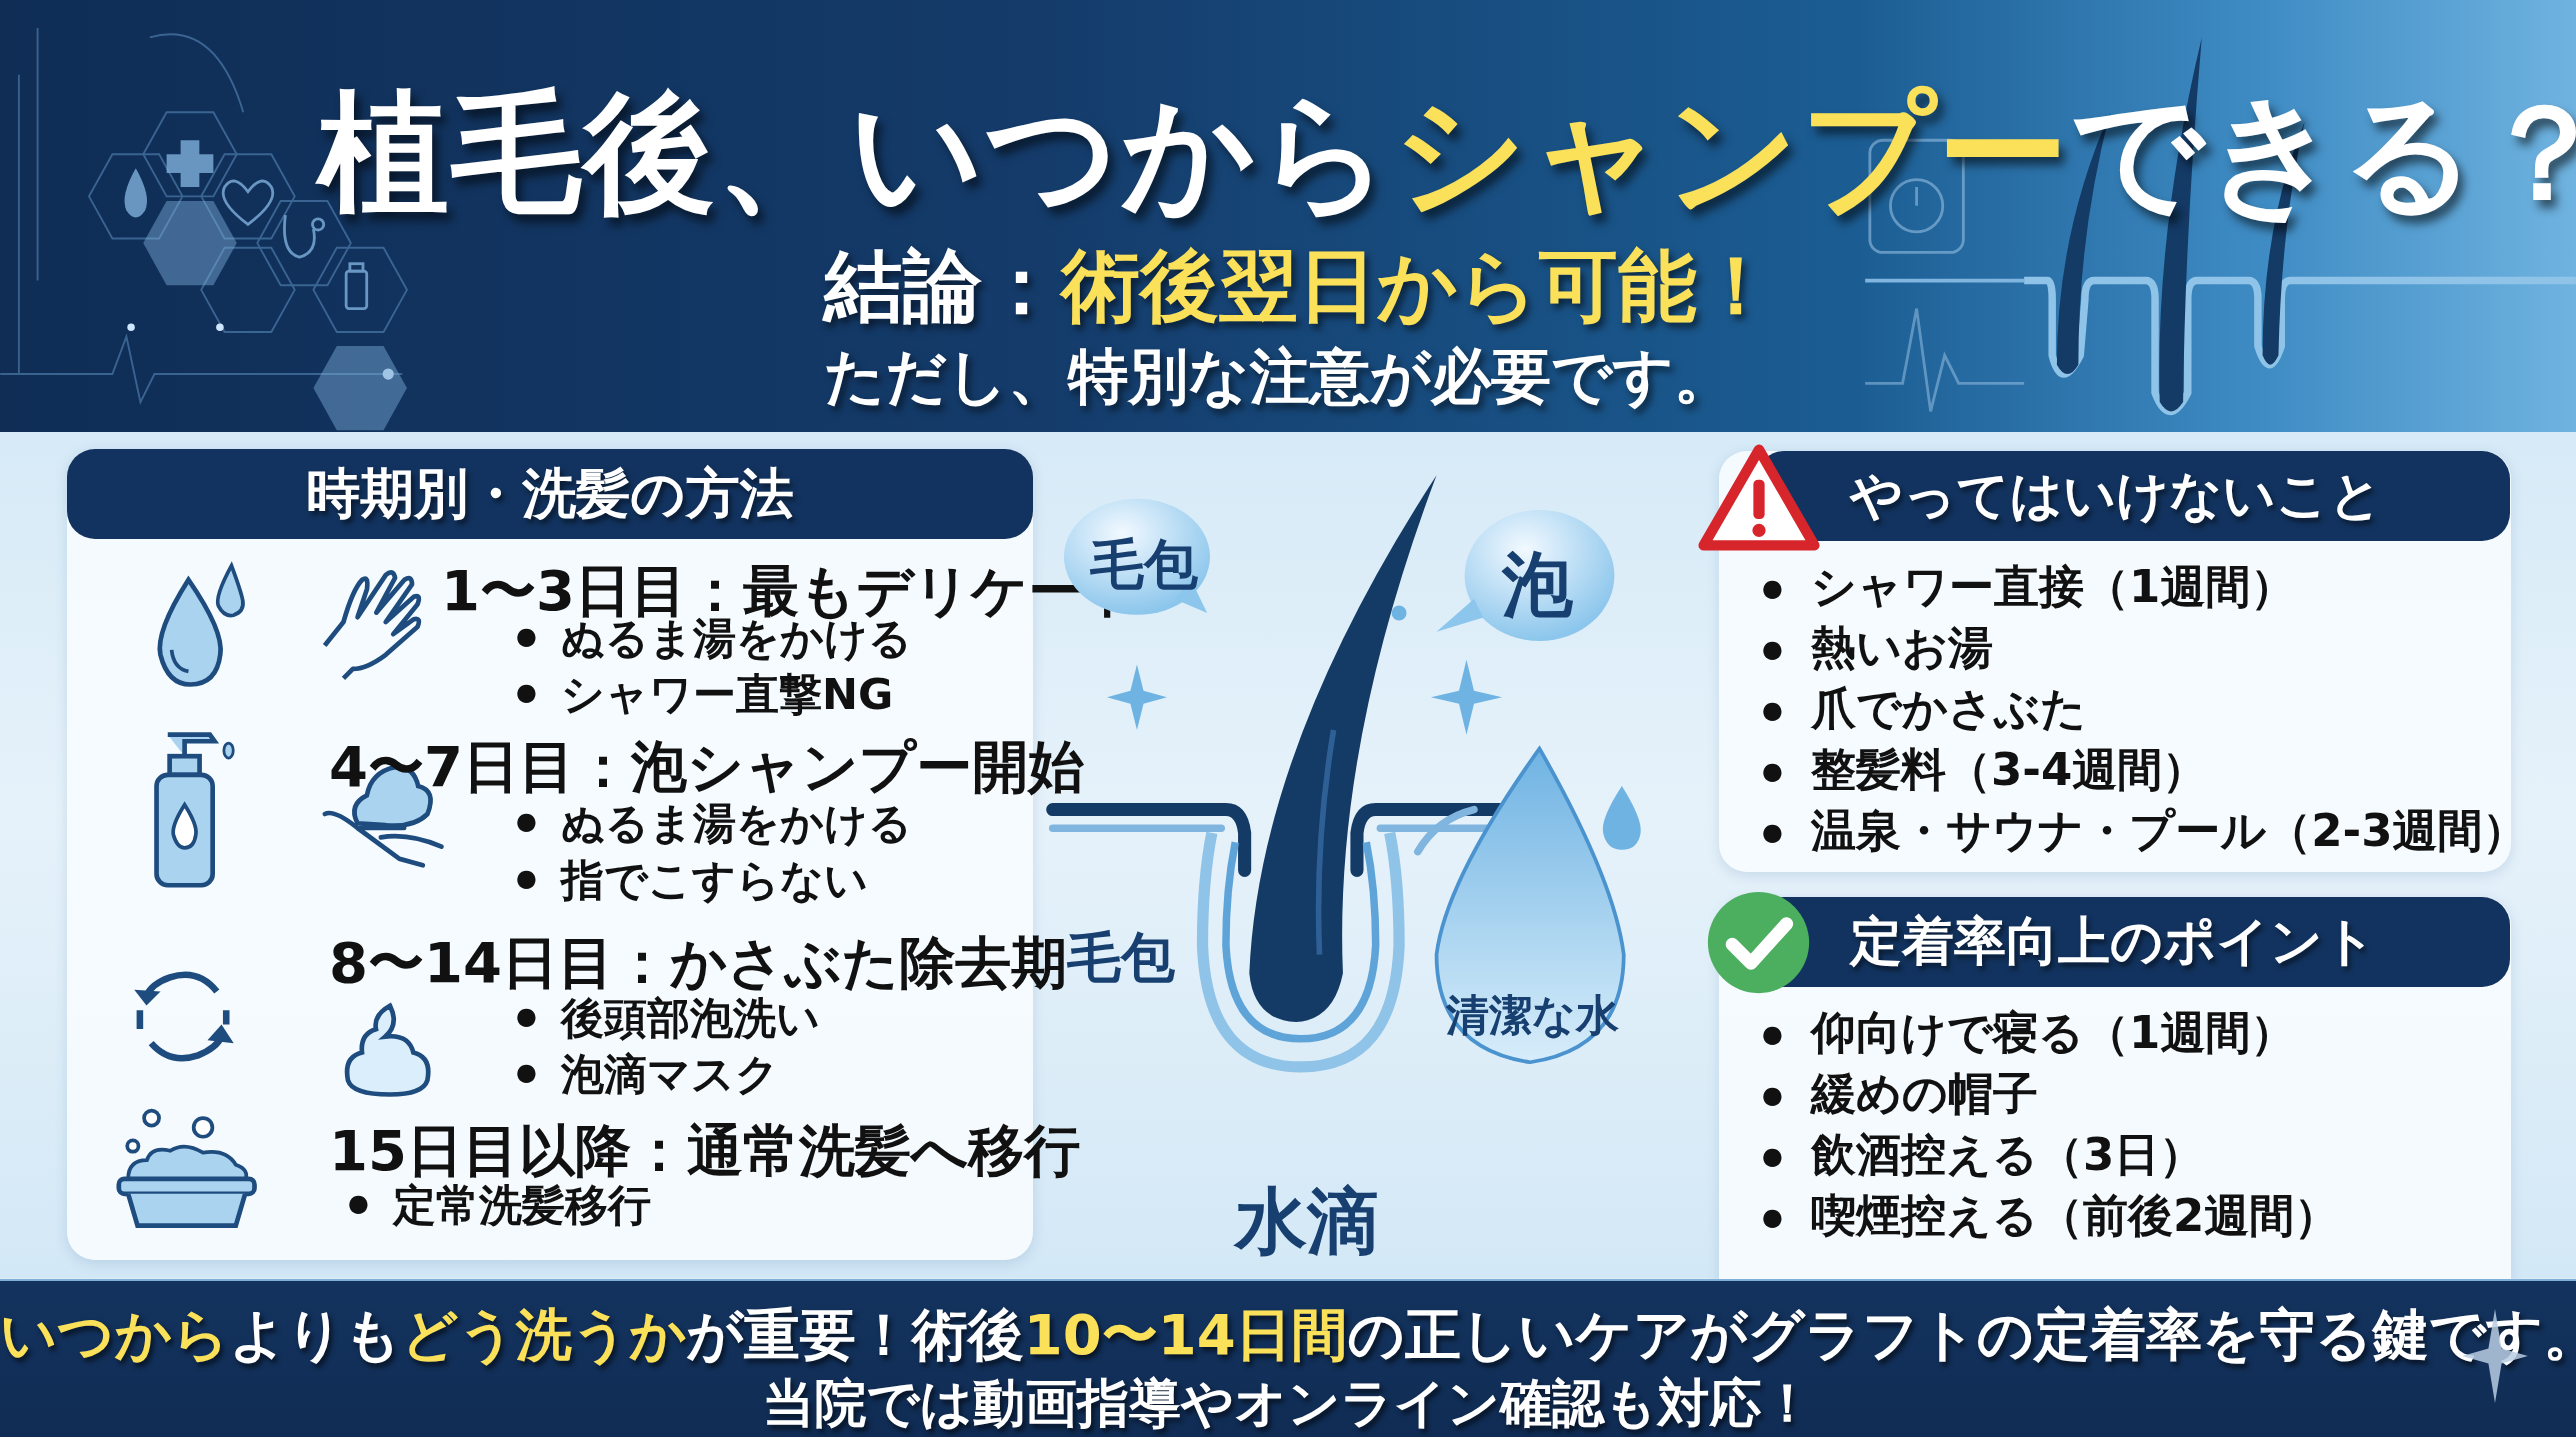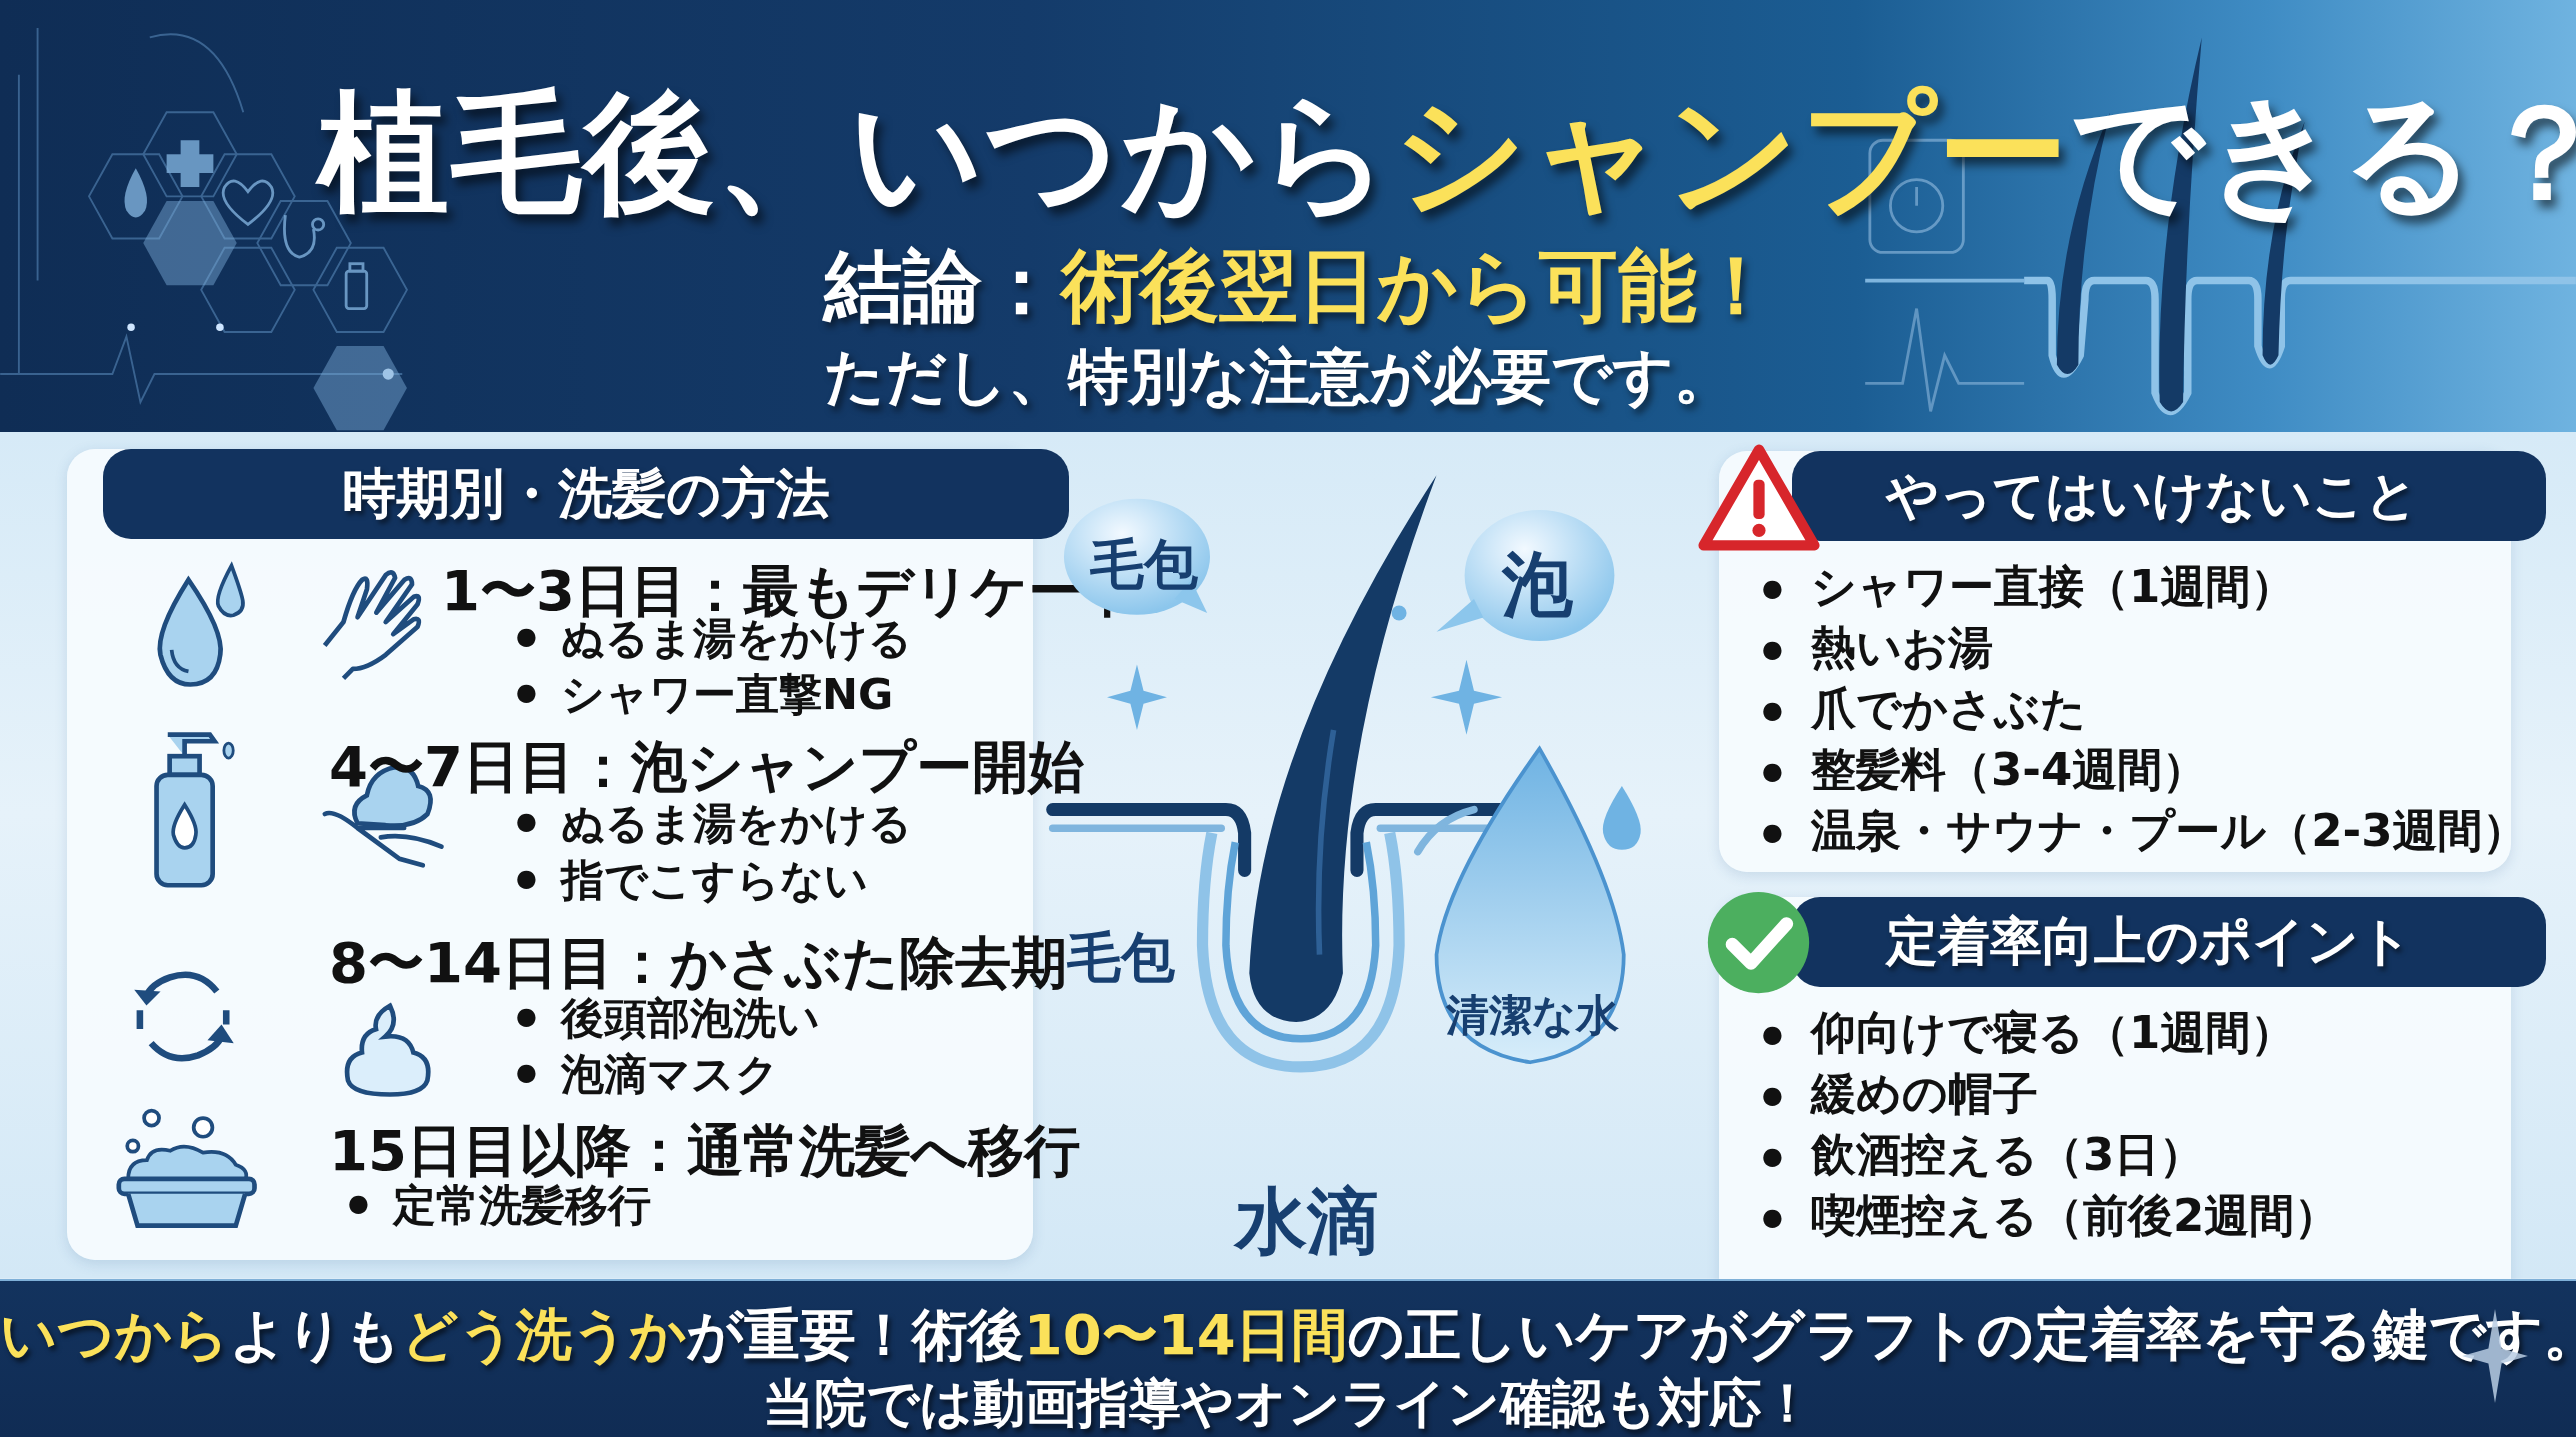--- a/index.html
+++ b/index.html
@@ -39,21 +39,21 @@
     background: linear-gradient(180deg, #d6eaf7 0%, #e6f2fa 45%, #d3e8f6 100%);
   }
   .panel {
     position: absolute; background: rgba(246,251,254,0.95);
     border-radius: 28px; box-shadow: 0 3.7px 13px rgba(40,90,140,0.15);
   }
   .panel-head {
     position: absolute; background: #12335f; border-radius: 28px;
     color: #ffffff; font-weight: bold; white-space: nowrap;
     text-shadow: 2.8px 3.7px 5.6px rgba(0,0,0,0.5);
-    display: flex; align-items: center; margin-left: 36px;
+    display: flex; align-items: center;
   }
   .left-panel { left: 67px; top: 449px; width: 966px; height: 811px; }
   .left-panel .panel-head { left: 0; top: 0; width: 966px; height: 90px; justify-content: center; font-size: 54px; }
   .stage-title { position: absolute; font-size: 56px; font-weight: bold; color: #111; white-space: nowrap; }
   .stage-bullet { position: absolute; font-size: 43px; font-weight: bold; color: #111; white-space: nowrap; }
   .stage-bullet::before { content: "●"; font-size: 24px; margin-right: 24px; vertical-align: middle; position: relative; top: -5.6px; }
   .ico { position: absolute; }
   .center-art { position: absolute; left: 1034px; top: 449px; width: 674px; height: 824px; }
   .bubble-label { position: absolute; font-weight: bold; color: #173f70; white-space: nowrap; }
   .right-panel-1 { left: 1719px; top: 451px; width: 792px; height: 421px; padding-left: 24px; }

